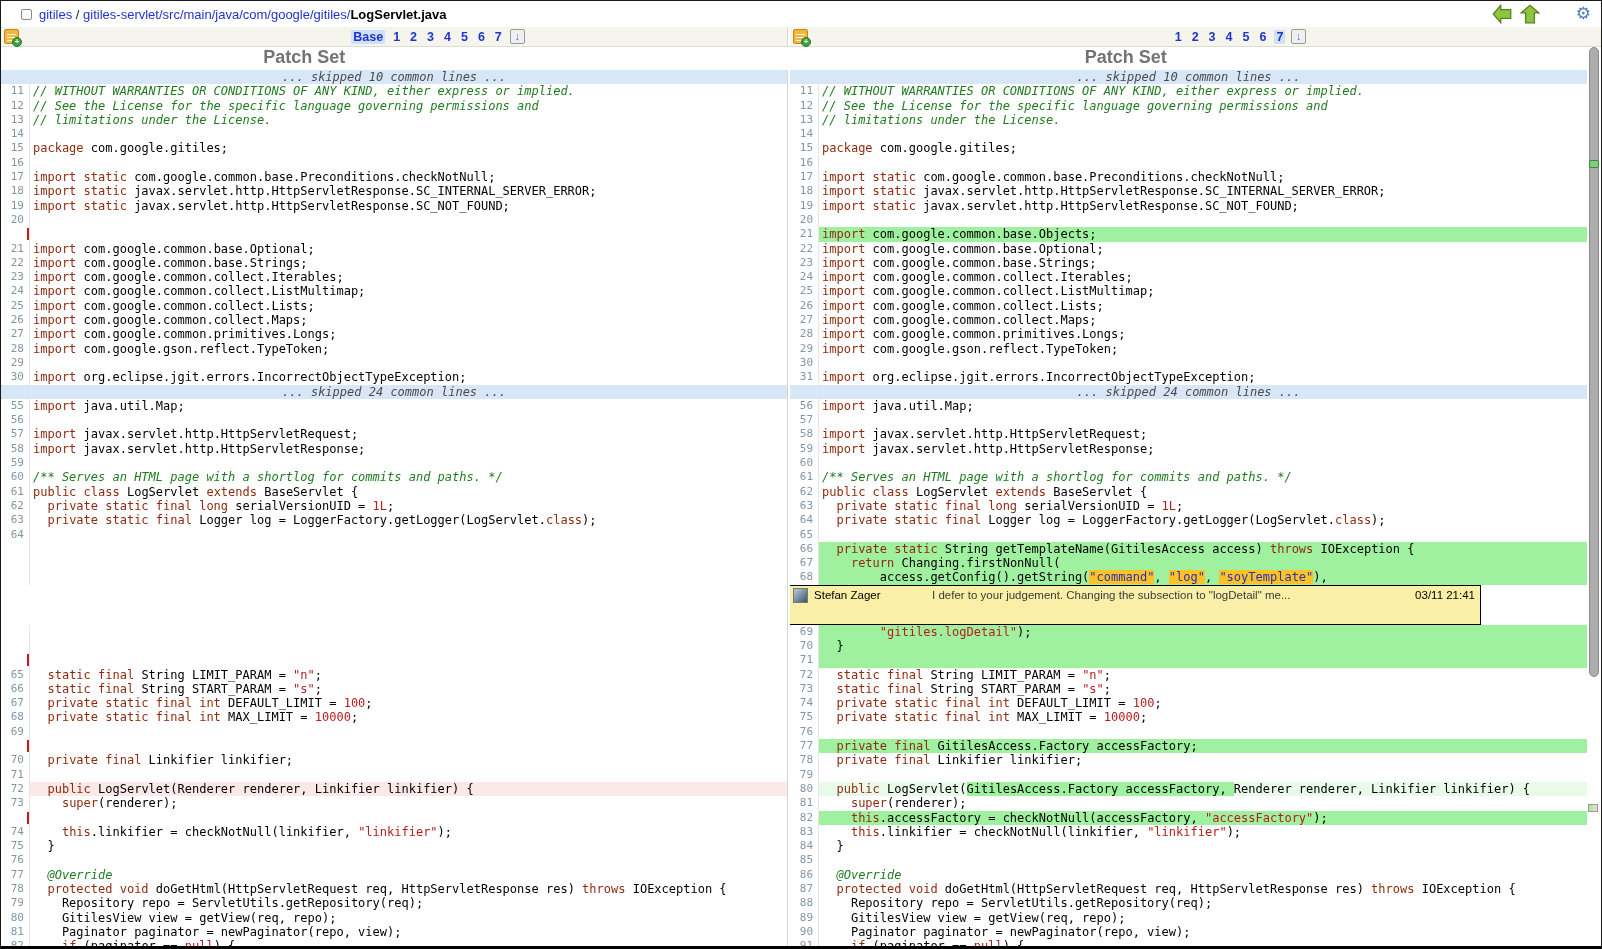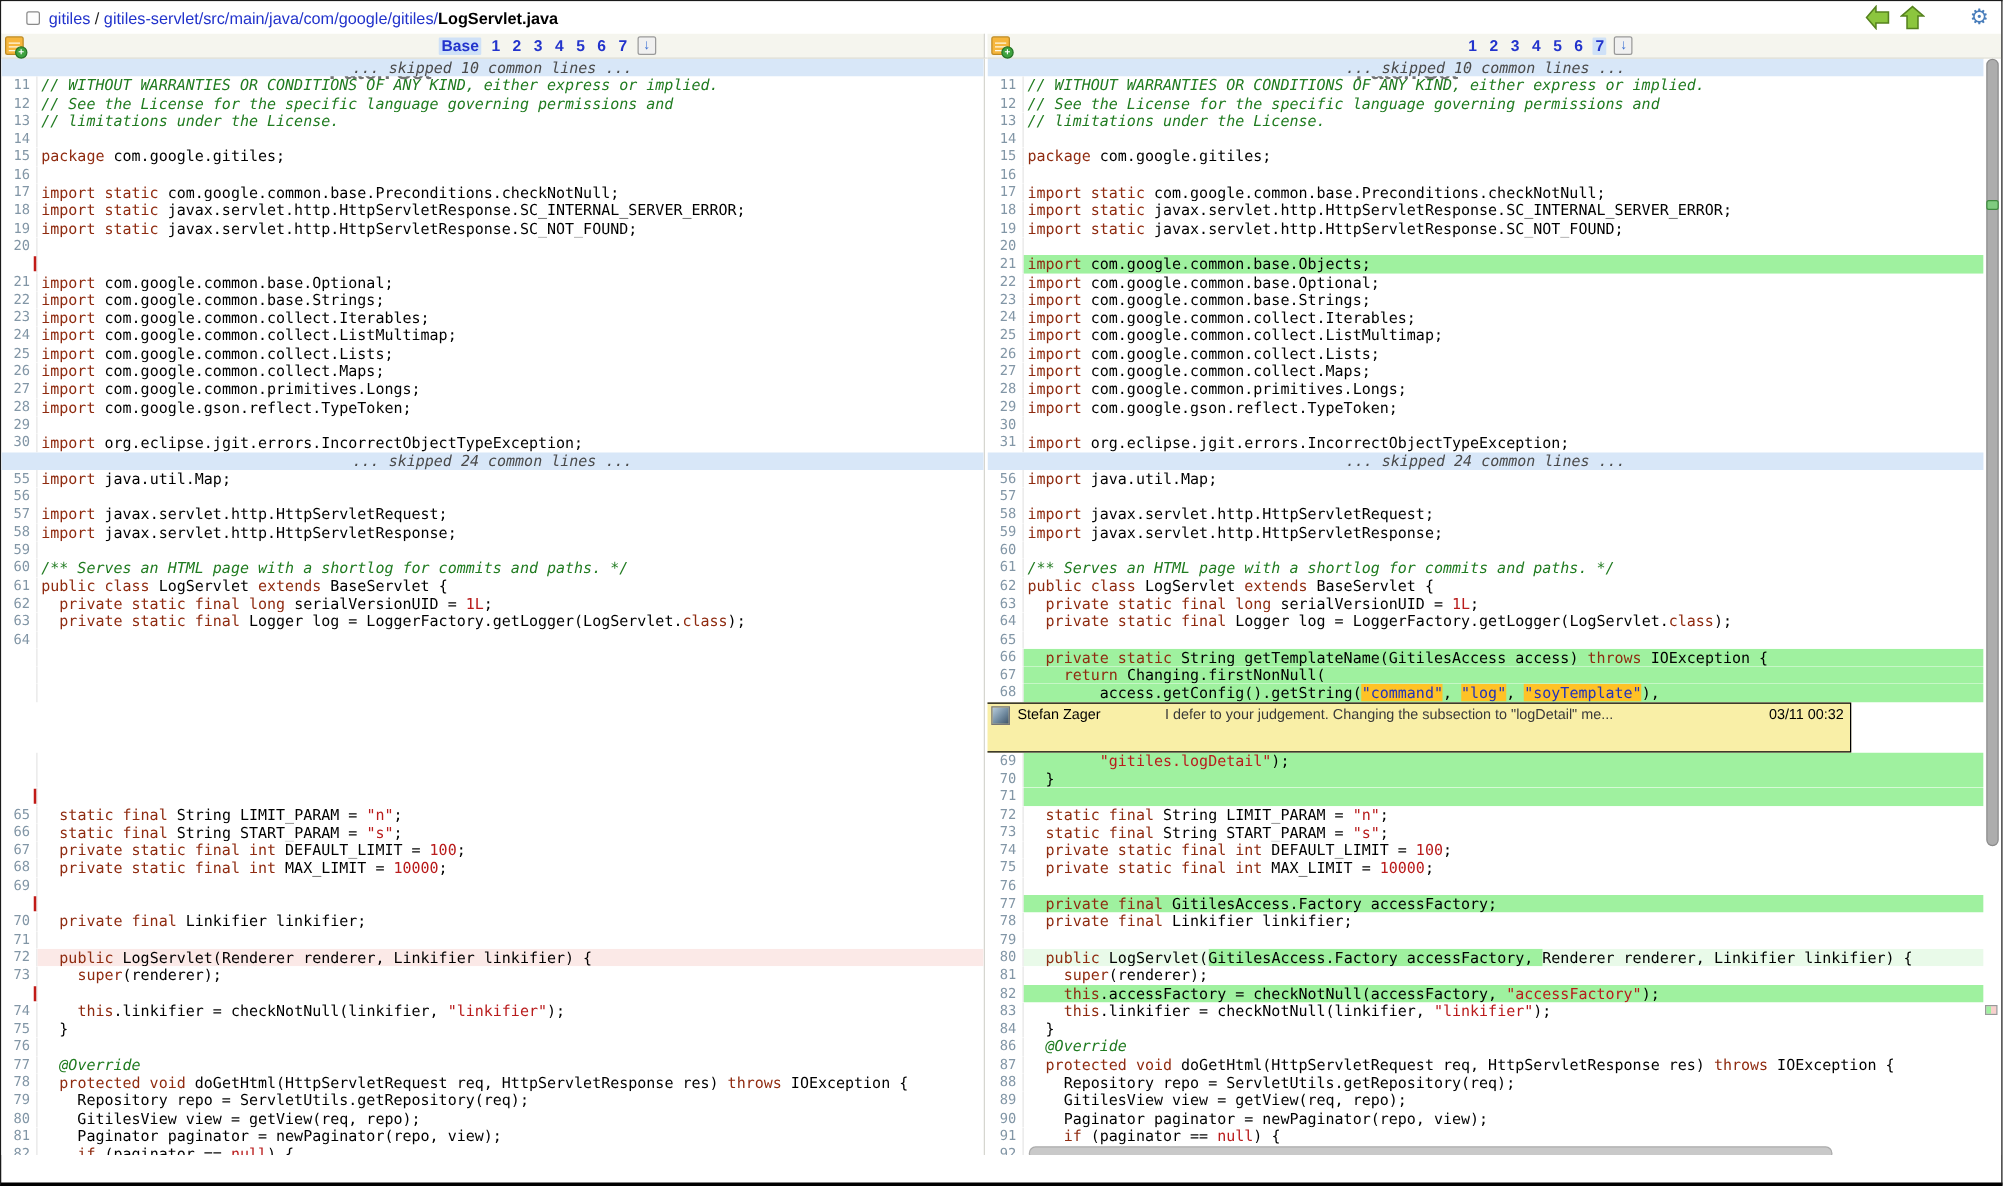--- a/index.html
+++ b/index.html
@@ -27,21 +27,21 @@
   .ficon i { position:absolute; left:2px; right:2px; height:1px; background:#fff8e0; }
   .fplus { position:absolute; right:-4px; bottom:-4px; width:10px; height:10px; background:#3FA33F; border:1px solid #267326; border-radius:50%; color:#fff; font-size:8px; line-height:8px; text-align:center; font-weight:bold; }
   .ps-label { font-weight:bold; font-size:18px; color:#737373; margin-right:6px;margin-top:41px; }
   .ps-items { display:flex; gap:6px; align-items:center; font-size:12.5px; font-weight:bold; }
   .ps-item { color:#2233CC; cursor:pointer; padding:0 2px; }
   .ps-item.sel { background:#CFE1F7; border-radius:1px; }
   .dl { width:15px; height:15px; margin-left:6px; background:#f0f0f0; border:1px solid #9a9a9a; border-radius:2px; color:#3B6FD4; font-size:11px; font-weight:bold; text-align:center; line-height:13px; }
 
   
   .panes { display:flex; }
-  .pane { height:877px; overflow:hidden; background:#fff; }
+  .pane { height:877px; overflow:hidden; background:#fff;margin-top:23px; }
   .pane-left { width:788px; border-right:1px solid #D6D6D0; }
   .pane-div { width:2px; background:#fff; }
   .pane-right { width:798px; }
   .scrollcol { width:14px; position:relative; background:#fff; }
 
   .row { height:14.3px; display:flex; position:relative; overflow:hidden; }
   .skiprow { background:#D8E7F8; display:block; text-align:center; font-family:"DejaVu Sans Mono", monospace; font-style:italic; font-size:12px; color:#4a4a4a; line-height:14.3px; }
   .num { width:29px; flex:none; text-align:right; padding-right:5px; border-right:1px solid #E6E6E6; font-family:"DejaVu Sans Mono", monospace; font-size:11px; color:#8296A6; line-height:14.3px; }
   .cc { flex:1; padding-left:3px; font-family:"DejaVu Sans Mono", monospace; font-size:12px; line-height:14.3px; white-space:pre; color:#000; }
   .hl-add { background:#9FF19F; }
@@ -523,21 +523,21 @@
         <div class="row">
           <span class="num">68</span>
           <span class="cc hl-add"><span class="seg-p">        access.getConfig().getString(</span><span class="seg-os">"command"</span><span class="seg-p">, </span><span class="seg-os">"log"</span><span class="seg-p">, </span><span class="seg-os">"soyTemplate"</span><span class="seg-p">),</span></span>
         </div>
         <div class="row crow">
           <div class="cbox">
             <div class="crowline">
               <span class="avatar av1"></span>
               <span class="cname">Stefan Zager</span>
               <span class="ctext">I defer to your judgement. Changing the subsection to "logDetail" me...</span>
-              <span class="ctime">03/11 00:32</span>
+              <span class="ctime">03/11 21:41</span>
             </div>
           </div>
         </div>
         <div class="row">
           <span class="num">69</span>
           <span class="cc hl-add"><span class="seg-p">        </span><span class="seg-s">"gitiles.logDetail"</span><span class="seg-p">);</span></span>
         </div>
         <div class="row">
           <span class="num">70</span>
           <span class="cc hl-add"><span class="seg-p">  }</span></span>
@@ -590,20 +590,24 @@
           <span class="num">82</span>
           <span class="cc hl-add"><span class="seg-p">    </span><span class="seg-k">this</span><span class="seg-p">.accessFactory = checkNotNull(accessFactory, </span><span class="seg-s">"accessFactory"</span><span class="seg-p">);</span></span>
         </div>
         <div class="row">
           <span class="num">83</span>
           <span class="cc"><span class="seg-p">    </span><span class="seg-k">this</span><span class="seg-p">.linkifier = checkNotNull(linkifier, </span><span class="seg-s">"linkifier"</span><span class="seg-p">);</span></span>
         </div>
         <div class="row">
           <span class="num">84</span>
           <span class="cc"><span class="seg-p">  }</span></span>
+        </div>
+        <div class="row">
+          <span class="num">85</span>
+          <span class="cc"></span>
         </div>
         <div class="row">
           <span class="num">86</span>
           <span class="cc"><span class="seg-p">  </span><span class="seg-c">@Override</span></span>
         </div>
         <div class="row">
           <span class="num">87</span>
           <span class="cc"><span class="seg-p">  </span><span class="seg-k">protected void</span><span class="seg-p"> doGetHtml(HttpServletRequest req, HttpServletResponse res) </span><span class="seg-k">throws</span><span class="seg-p"> IOException {</span></span>
         </div>
         <div class="row">

